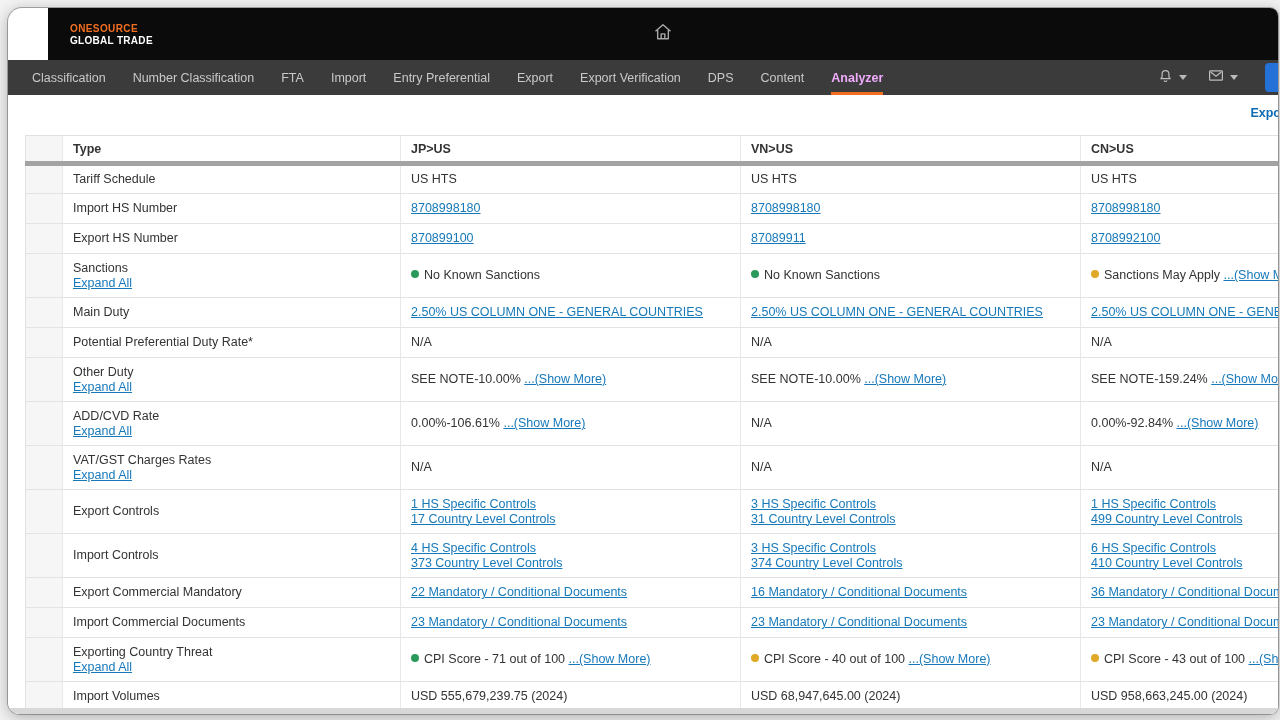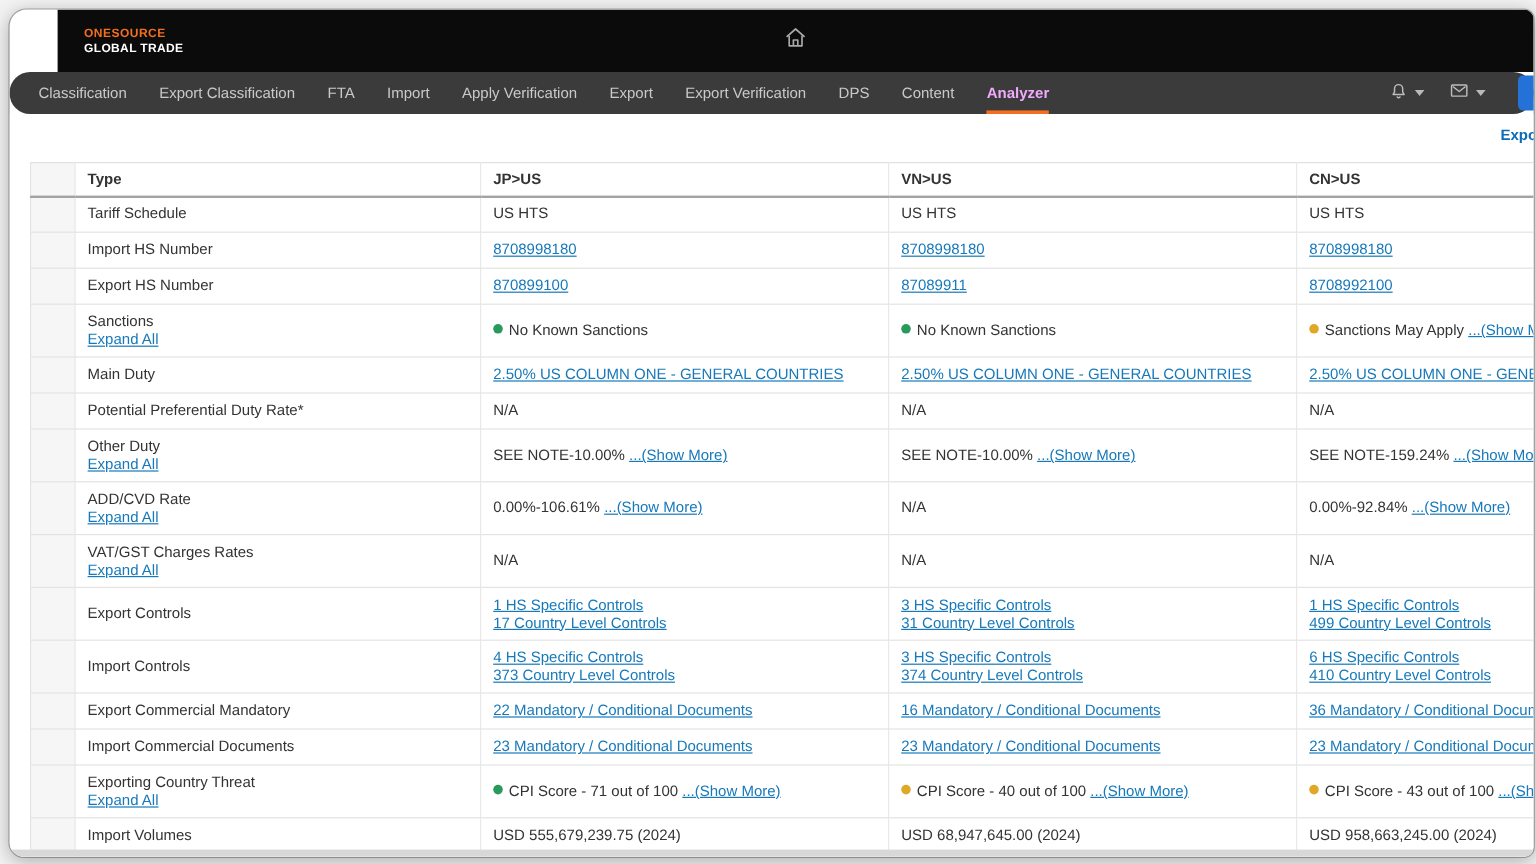--- a/index.html
+++ b/index.html
@@ -12,21 +12,21 @@
 
   
   .topbar { height:52px; background:#0b0b0b; display:flex; align-items:center;
             padding:0 22px; position:relative;margin-left:40px; }
   .brand-top { color:var(--accent-orange); font-size:10px; font-weight:bold; letter-spacing:.4px; }
   .brand-bottom { color:#fff; font-size:10px; font-weight:bold; letter-spacing:.3px; margin-top:1px; }
   .home-wrap { position:absolute; left:50%; top:50%; transform:translate(-50%,-50%); cursor:pointer; }
 
   
   .navbar { height:35px; background:#3b3b3b; display:flex; align-items:stretch;
-            padding-left:24px; position:relative;border-radius:17px; }
+            padding-left:24px; position:relative; }
   .nav-item { display:flex; align-items:center; margin-right:27px; font-size:12.5px;
               color:#c9c9c9; cursor:pointer; border-bottom:3px solid transparent; padding-top:3px;
               white-space:nowrap; }
   .nav-item.active { color:#f0abfc; font-weight:bold; border-bottom-color:var(--accent-orange); }
   .nav-right { position:absolute; right:34px; top:0; height:100%; display:flex;
                align-items:center; gap:8px; }
   .icon-btn { display:flex; align-items:center; gap:5px; cursor:pointer; padding:0 6px; }
   .caret { width:0; height:0; border-left:4px solid transparent; border-right:4px solid transparent;
            border-top:5px solid #b9b9b9; }
   .blue-sliver { position:absolute; right:-5px; top:3px; height:29px; width:18px;
@@ -34,21 +34,21 @@
 
   
   .content { position:relative; background:#fff; height:calc(100% - 87px); }
   .export-link { position:absolute; top:11px; right:-12px; color:#0d6cb5; font-weight:bold;
                  font-size:12.5px; cursor:pointer; white-space:nowrap; }
 
   .table-wrap { position:absolute; top:40px; left:17px; right:0; bottom:0; overflow:hidden; }
   table { border-collapse:collapse; table-layout:fixed; width:1395px; font-size:12.5px; color:#333; }
   th, td { border-bottom:1px solid #e3e3e3; border-right:1px solid #e8e8e8;
            padding:4px 10px; text-align:left; vertical-align:middle; }
-  th { height:28px; font-weight:bold; border-top:1px solid #e0e0e0; border-bottom:2px solid #a3a3a3; }
+  th { height:28px; font-weight:bold; border-top:1px solid #e0e0e0; border-bottom:5px solid #a3a3a3; }
   .c-handle { background:#f6f6f6; border-left:1px solid #e3e3e3; }
   th.c-handle { background:#f6f6f6; }
   tr.r-single td { height:30px; }
   tr.r-double td { height:44px; }
   .cell-line { line-height:15px; white-space:nowrap; }
   .row-label { line-height:15px; }
   a.link { color:var(--link-blue); text-decoration:underline; cursor:pointer; display:inline-block; }
   td .link { line-height:15px; }
   .dot { display:inline-block; width:8px; height:8px; border-radius:50%; margin-right:5px;
          position:relative; top:-1px; }
@@ -74,24 +74,24 @@
           <path d="M5.6 9.6 V20 H18.4 V9.6"></path>
           <path d="M9.8 20 V14.2 H14.2 V20"></path>
         </svg>
       </span>
     </div>
   </div>
 
   <div class="navbar">
     <div style="display:flex; align-items:stretch;">
         <div class="nav-item">Classification</div>
-        <div class="nav-item">Export Classification</div>
+        <div class="nav-item">Number Classification</div>
         <div class="nav-item">FTA</div>
         <div class="nav-item">Import</div>
-        <div class="nav-item">Apply Verification</div>
+        <div class="nav-item">Entry Preferential</div>
         <div class="nav-item">Export</div>
         <div class="nav-item">Export Verification</div>
         <div class="nav-item">DPS</div>
         <div class="nav-item">Content</div>
         <div class="nav-item active">Analyzer</div>
       </div>
     <div class="nav-right">
       <div class="icon-btn">
         <span>
           <svg width="17" height="17" viewBox="0 0 24 24" fill="none" stroke="#bdbdbd" stroke-width="1.7" stroke-linejoin="round">

